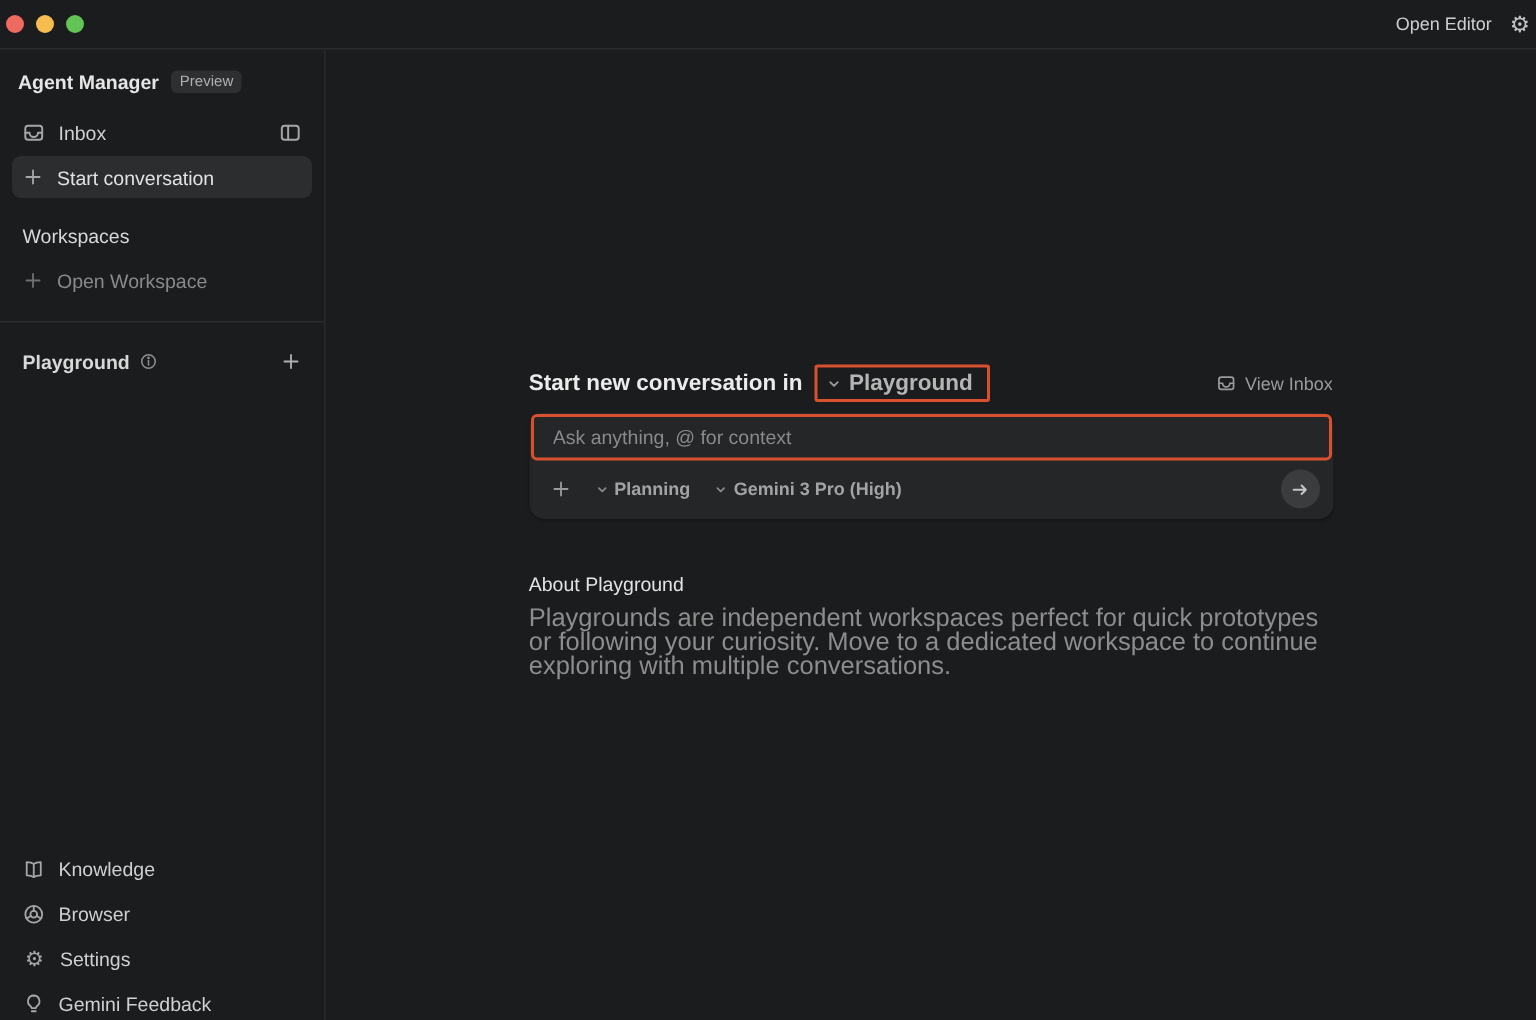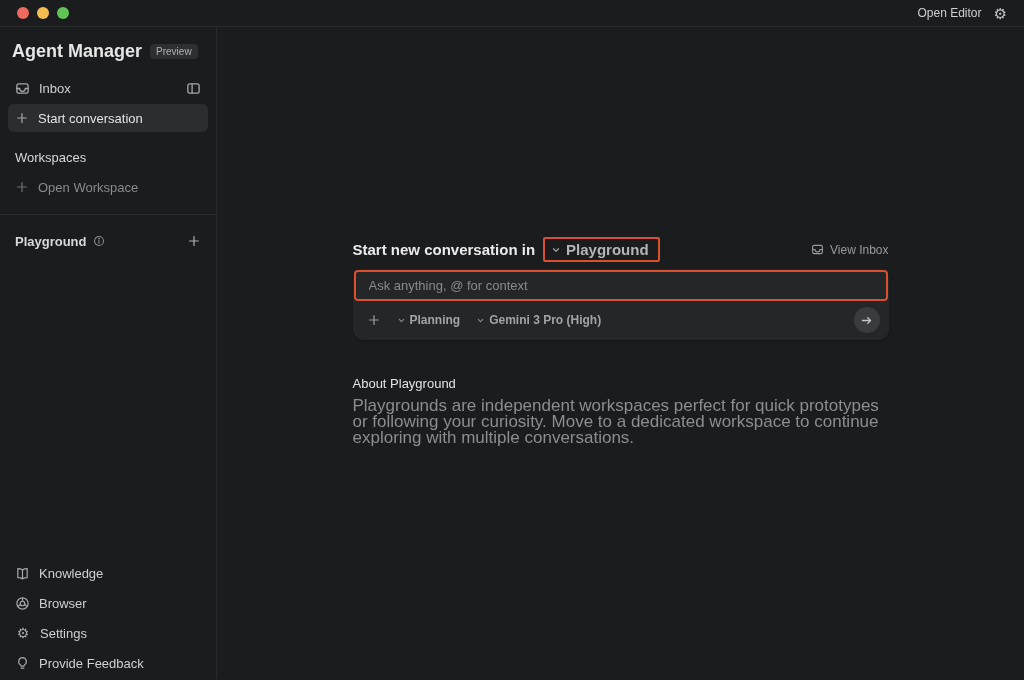--- a/index.html
+++ b/index.html
@@ -7,22 +7,22 @@
   body {
     width:1024px; height:680px; overflow:hidden;
     background:#1b1c1e; color:#d6d6d6;
     font-family:"Liberation Sans", sans-serif;
     -webkit-font-smoothing:antialiased;
   }
   svg { display:block; }
 
   
   .titlebar {
-    height:27px; display:flex; align-items:center;
-    padding:0 17px; border-bottom:1px solid #282a2c;
+    height:33px; display:flex; align-items:center;
+    padding:0 4px; border-bottom:1px solid #282a2c;
   }
   .traffic { display:flex; gap:8px; }
   .light { width:12px; height:12px; border-radius:50%; }
   .light.red    { background:#ee6a5f; }
   .light.yellow { background:#f5bd4f; }
   .light.green  { background:#61c454; }
   .titlebar-right { margin-left:auto; display:flex; align-items:center; gap:12px; }
   .open-editor { font-size:12px; color:#cfcfcf; cursor:default; }
   .titlebar-gear { font-size:15px; color:#c2c2c2; line-height:1; }
 
@@ -30,21 +30,21 @@
   .app { display:flex; height:652px; }
   .sidebar {
     width:217px; flex:0 0 217px; border-right:1px solid #282a2c;
     display:flex; flex-direction:column; padding:14px 8px 2px 8px;
   }
   .main { flex:1; display:flex; justify-content:center; }
   .column { width:536px; padding-top:210px; }
 
   
   .sb-title-row { display:flex; align-items:center; gap:8px; padding:0 4px; margin-bottom:12px; }
-  .sb-title { font-size:18px; font-weight:bold; color:#e6e6e6;text-align:center; }
+  .sb-title { font-size:13px; font-weight:bold; color:#e6e6e6;text-align:center; }
   .badge {
     background:#2d2f31; color:#b0b0b0; font-size:10px;
     padding:2px 6px; border-radius:4px;
   }
   .nav-item {
     display:flex; align-items:center; gap:9px; height:28px;
     padding:0 7px; border-radius:6px; font-size:13px; color:#d0d0d0;
     cursor:default;
   }
   .nav-item + .nav-item { margin-top:2px; }
@@ -223,21 +223,21 @@
         <span class="settings-glyph">⚙</span>
         <span>Settings</span>
       </div>
       <div class="nav-item">
         <span class="icon">
           <svg width="15" height="15" viewBox="0 0 16 16" fill="none" stroke="currentColor" stroke-width="1.3" stroke-linecap="round" stroke-linejoin="round">
               <path d="M8 1.8a4.1 4.1 0 0 0-2.4 7.4c.5.4.8 1 .9 1.6h3c.1-.6.4-1.2.9-1.6A4.1 4.1 0 0 0 8 1.8z"></path>
               <path d="M6.6 13h2.8"></path>
             </svg>
         </span>
-        <span>Provide Feedback</span>
+        <span>Gemini Feedback</span>
       </div>
     </div>
   </div>
 
   <div class="main">
     <div class="column">
 
       <div class="heading-row">
         <span class="heading">Start new conversation in</span>
         <span class="ws-selector">

